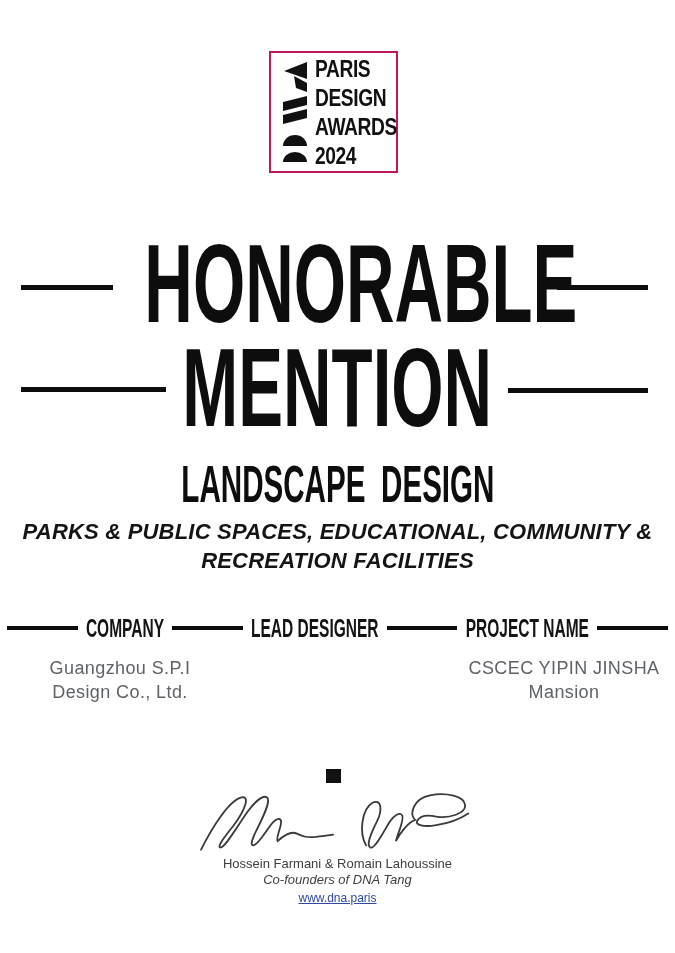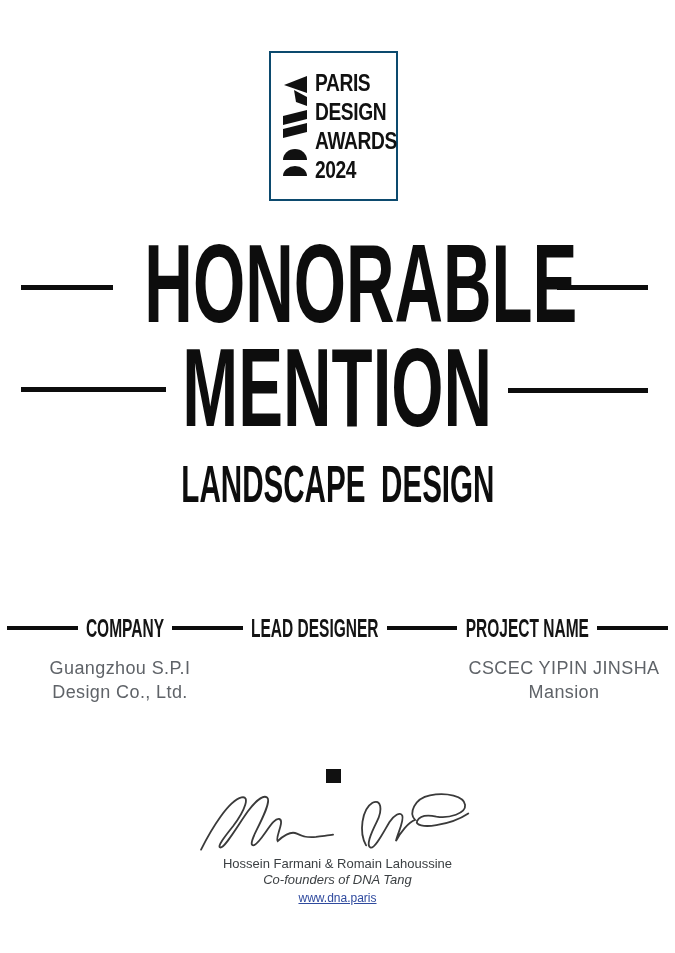--- a/index.html
+++ b/index.html
@@ -3,22 +3,22 @@
 <meta charset="utf-8">
 <style>
   html,body { margin:0; padding:0; background:#ffffff; }
   .page {
     position:relative; width:675px; height:953px; background:#ffffff;
     font-family:"Liberation Sans", sans-serif; color:#111111; overflow:hidden;
   }
 
   
   .logo-box {
-    position:absolute; left:269px; top:51px; width:129px; height:150px;
-    border:2px solid #0c4a6e; box-sizing:border-box;
+    position:absolute; left:269px; top:51px; width:129px; height:122px;
+    border:2px solid #be185d; box-sizing:border-box;
     display:flex; align-items:center; gap:7px; padding:8px 6px 8px 9px;
   }
   .dna-mark { width:28px; height:100px; flex:0 0 auto; }
   .logo-text { font-weight:700; font-size:24px; line-height:29px;
     letter-spacing:-0.5px; transform:scaleX(0.80); transform-origin:left center;
     white-space:nowrap; color:#111111; }
 
   
   .title-line { position:absolute; left:0; width:675px; text-align:center;
     font-weight:700; font-size:112px; line-height:112px; color:#0d0d0d; white-space:nowrap; }
@@ -102,20 +102,22 @@
   <div class="title-line t1">
     <span class="squeeze">HONORABLE</span>
   </div>
   <div class="title-line t2">
     <span class="squeeze">MENTION</span>
   </div>
 
   <div class="discipline">
     <span class="squeeze">LANDSCAPE DESIGN</span>
   </div>
+  <div class="subcategory">PARKS &amp; PUBLIC SPACES, EDUCATIONAL, COMMUNITY &amp;
+RECREATION FACILITIES</div>
 
   <div class="details-header">
     <span class="hdash"></span>
     <span class="hlabel-wrap w-company">
         <span class="hlabel">COMPANY</span>
       </span>
     <span class="hdash"></span>
     <span class="hlabel-wrap w-lead">
         <span class="hlabel">LEAD DESIGNER</span>
       </span>

